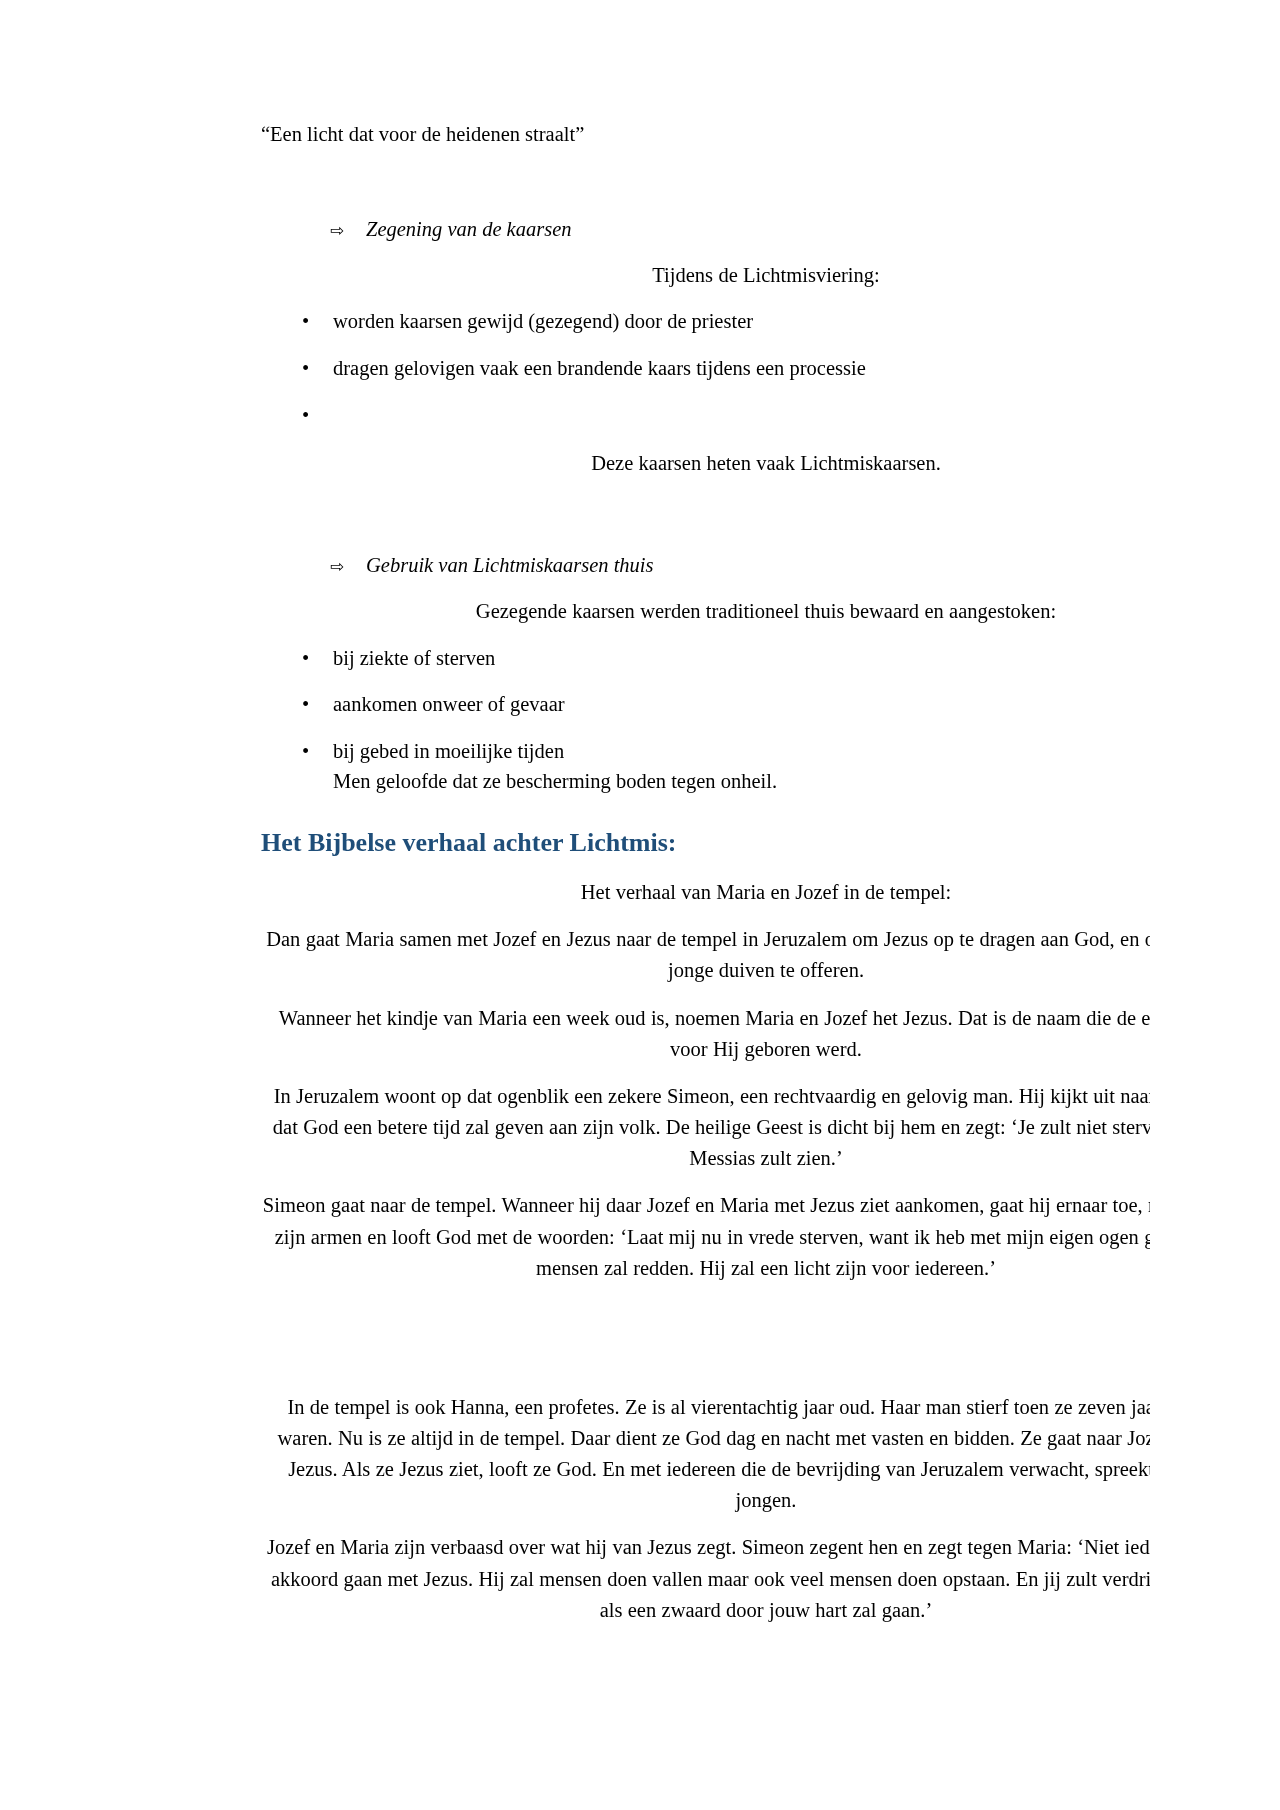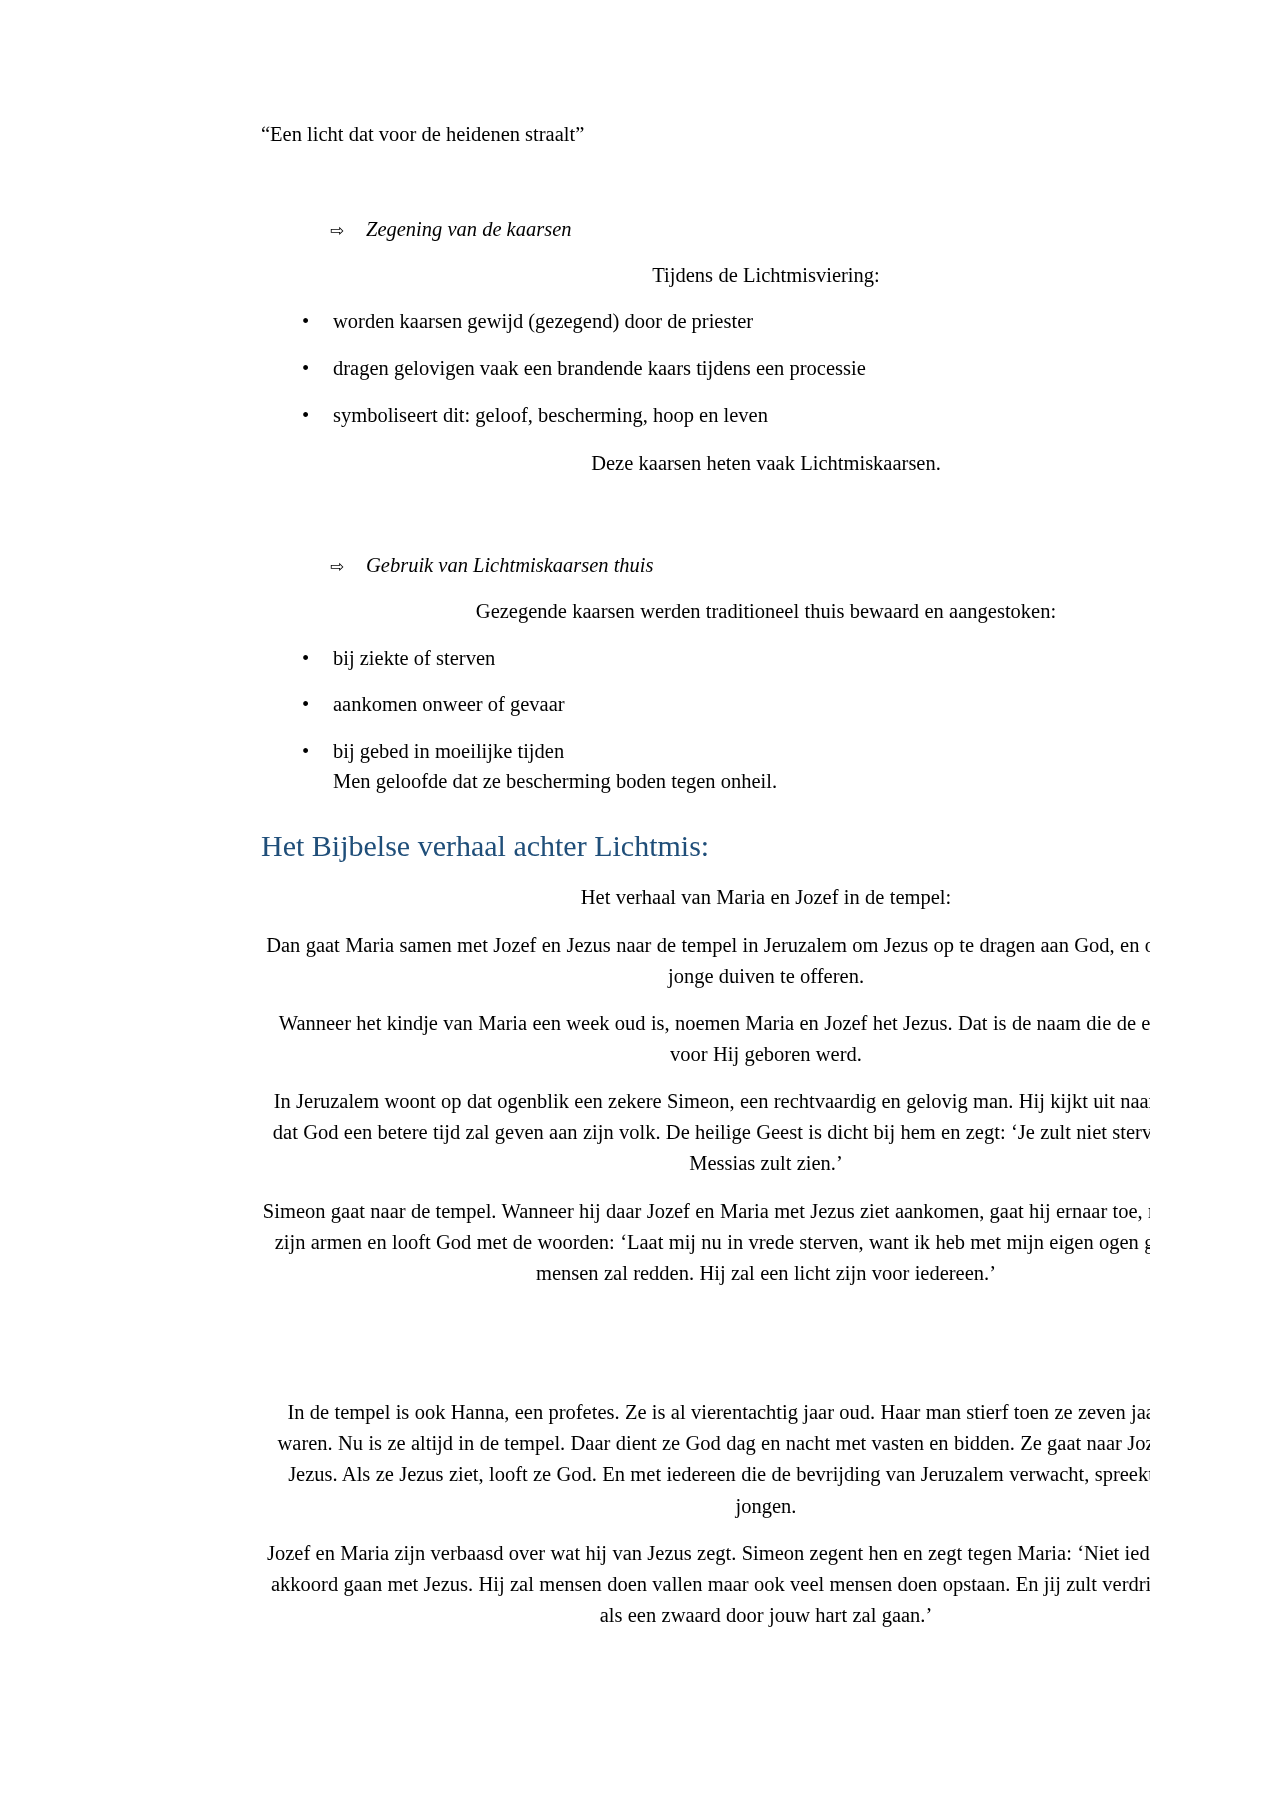--- a/index.html
+++ b/index.html
@@ -97,23 +97,23 @@
   .bullet-text {
     font-size: 20.5px;
     line-height: 1.45;
   }
   .bullet-text .sub {
     display: block;
   }
 
   
   .section-heading {
-    font-size: 30px;
+    font-size: 26px;
     line-height: 1.3;
-    font-weight: normal;
+    font-weight: bold;
     margin: 0 0 8px 0;
   }
 
   
   .sp-xs { height: 10px; }
   .sp-s  { height: 18px; }
   .sp-m  { height: 30px; }
   .sp-xl { height: 56px; }
   .sp-gap { height: 92px; }
 </style>
@@ -142,21 +142,20 @@
       <li>
         <span class="bullet-dot">•</span>
         <span class="bullet-text">worden kaarsen gewijd (gezegend) door de priester</span>
       </li>
       <li>
         <span class="bullet-dot">•</span>
         <span class="bullet-text">dragen gelovigen vaak een brandende kaars tijdens een processie</span>
       </li>
       <li>
         <span class="bullet-dot">•</span>
-        <span class="bullet-text">symboliseert dit: geloof, bescherming, hoop en leven</span>
       </li>
     </ul>
 
     <div class="sp-s"></div>
 
     <p class="para">Deze kaarsen heten vaak Lichtmiskaarsen.</p>
 
     <div class="sp-xl"></div>
 
     <div class="arrow-item">

